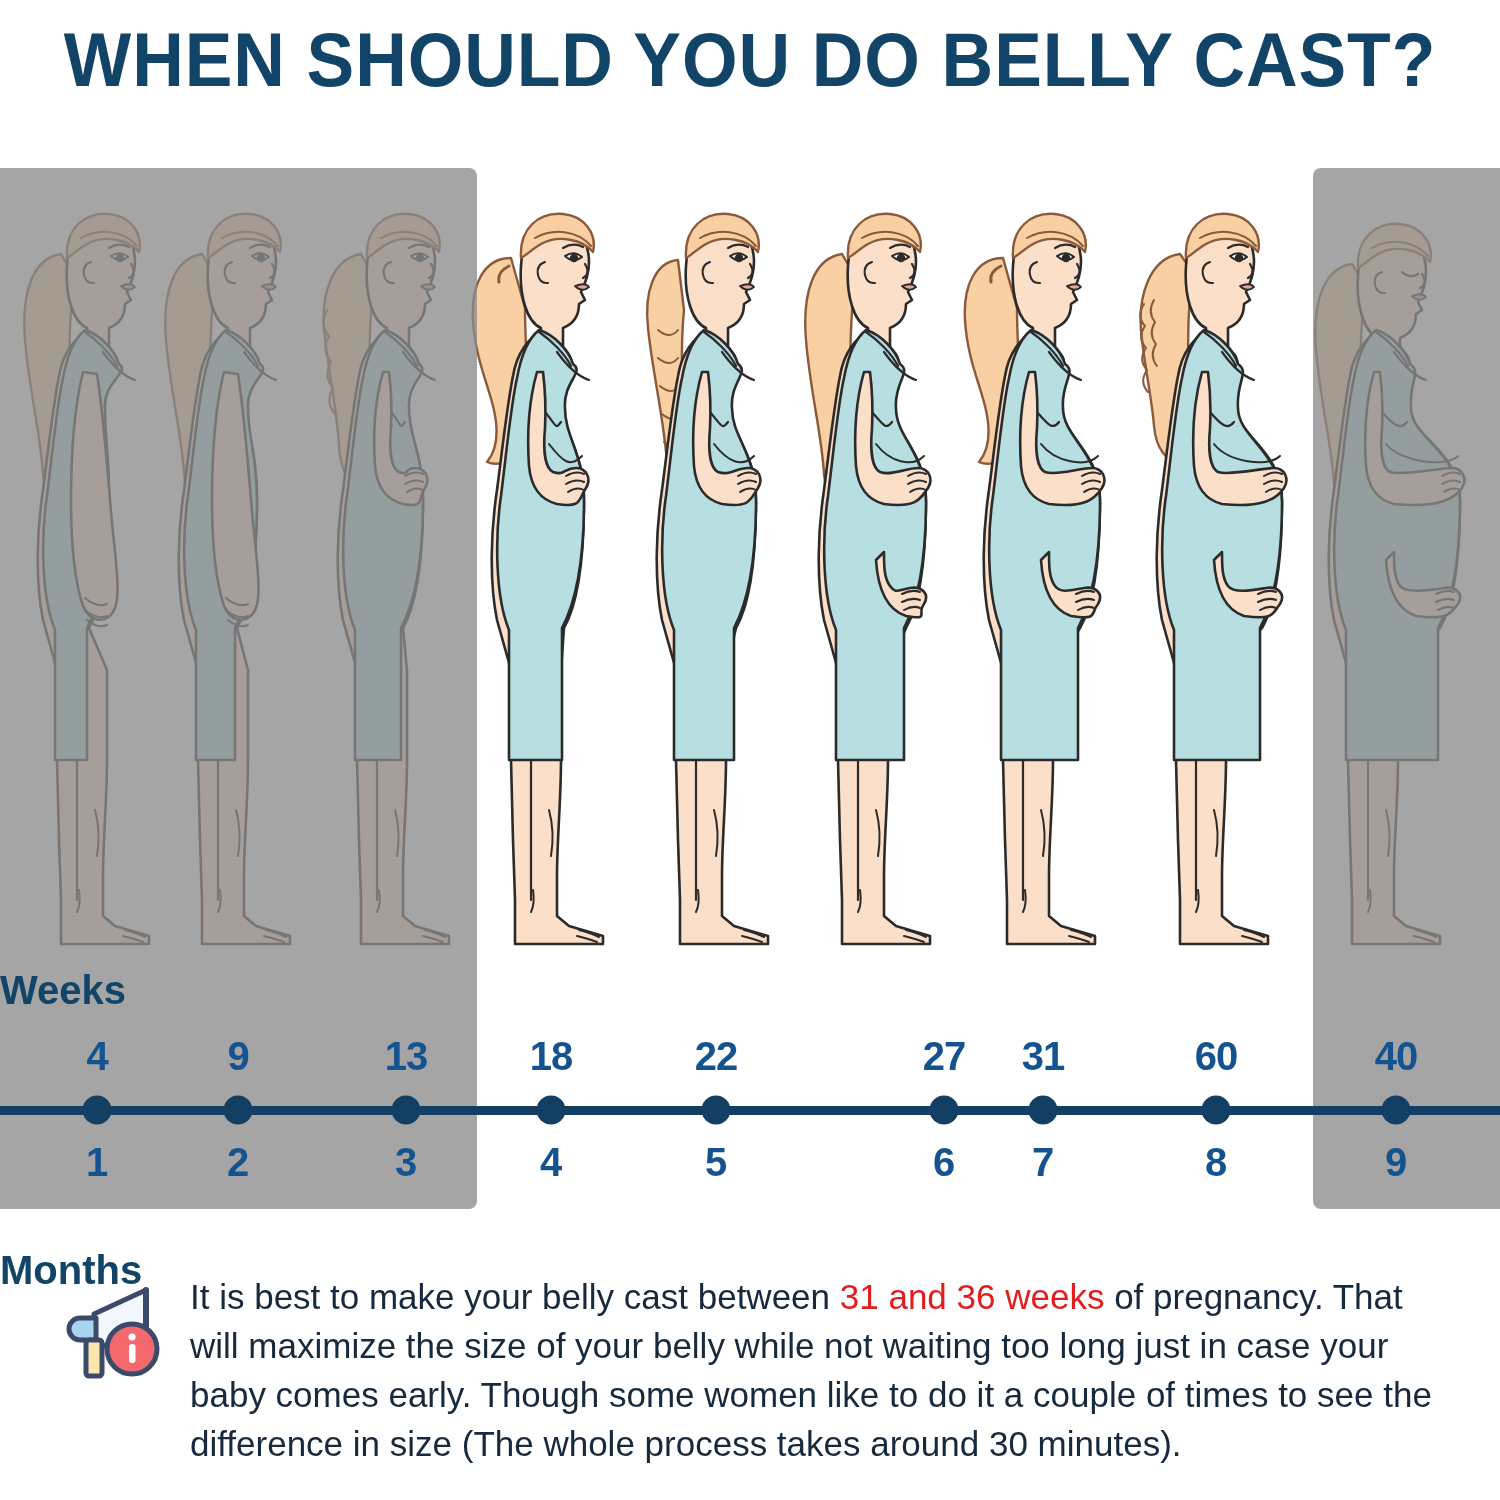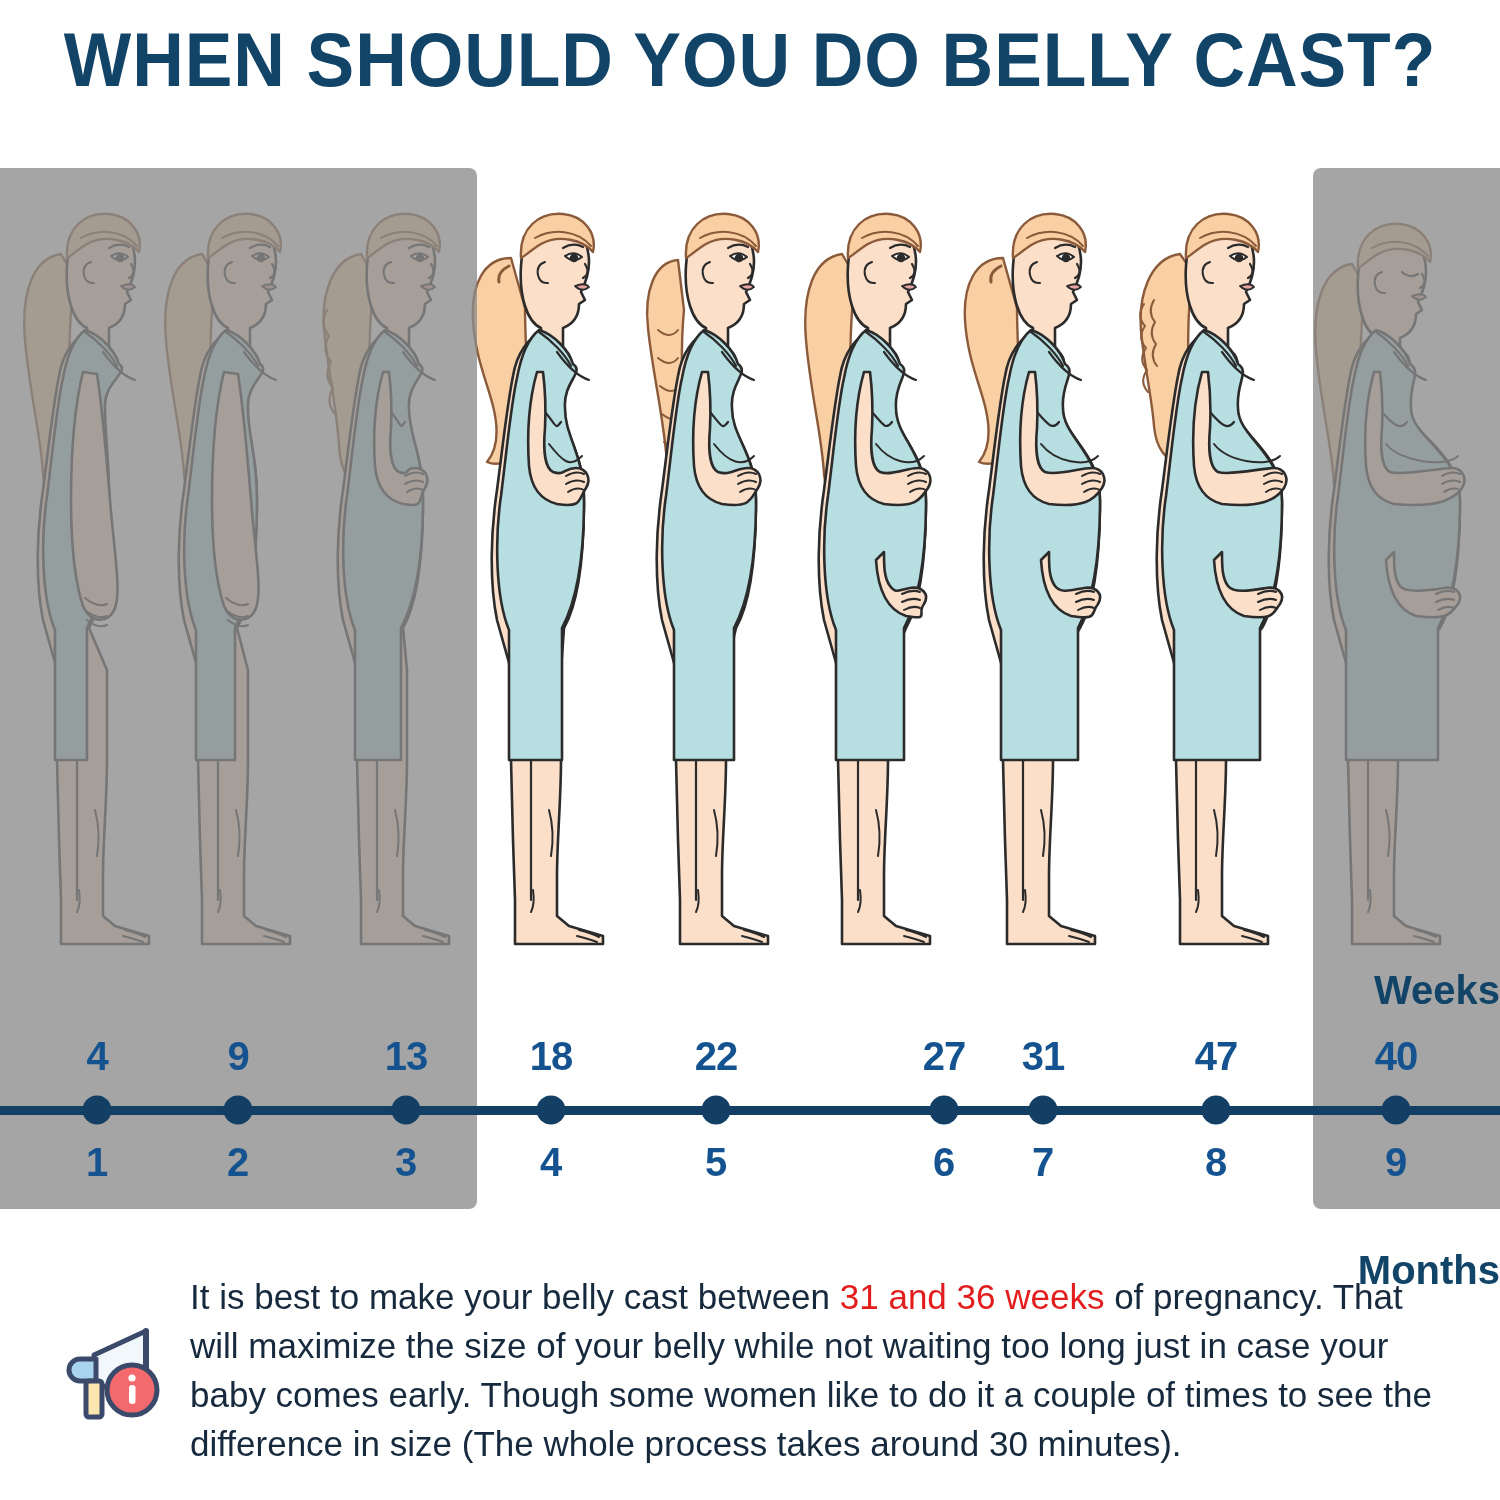--- a/index.html
+++ b/index.html
@@ -34,21 +34,21 @@
   
   .dim-panel{
     position:absolute;
     background:#8c8c8c;
     opacity:0.78;
     border-radius:6px;
   }
   #dim-left{left:0px;top:168px;width:477px;height:1041px;border-radius:0 8px 8px 0;}
   #dim-right{left:1313px;top:168px;width:187px;height:1041px;border-radius:8px 0 0 8px;}
   .axis-caption{
-    position:absolute;width:1500px;text-align:right;
+    position:absolute;width:1500px;text-align:left;
     color:#124468;font-weight:bold;font-size:40px;
     font-family:"Liberation Sans", sans-serif;
   }
   #weeks-caption{top:968px;}
   #months-caption{top:1248px;}
   .tl-line{
     position:absolute;left:0;top:1106px;width:1500px;height:9px;
     background:#123f63;
   }
   .tick{position:absolute;top:1106px;transform:translate(-50%,-50%);}
@@ -68,21 +68,21 @@
     position:absolute;left:50%;transform:translateX(-50%);
     top:48px;
     color:#14538f;font-weight:bold;font-size:40px;
     white-space:nowrap;
     font-family:"Liberation Sans", sans-serif;
   }
 
   
   .footnote{
     position:absolute;left:60px;top:1272px;width:1400px;
-    display:flex;align-items:center;gap:22px;
+    display:flex;align-items:flex-start;gap:22px;
   }
   .megaphone{flex:0 0 auto;width:108px;height:106px;margin-top:8px;}
   .note-text{
     color:#16293d;
     font-size:35px;
     line-height:49px;
     font-family:"Liberation Sans", sans-serif;
     max-width:1245px;
   }
   .note-text .hl{color:#e31d1d;}
@@ -957,21 +957,21 @@
           <div class="wk">27</div>
           <div class="dot"></div>
           <div class="mo">6</div>
         </div>
         <div class="tick" style="left: 1043px;">
           <div class="wk">31</div>
           <div class="dot"></div>
           <div class="mo">7</div>
         </div>
         <div class="tick" style="left: 1216px;">
-          <div class="wk">47</div>
+          <div class="wk">60</div>
           <div class="dot"></div>
           <div class="mo">8</div>
         </div>
         <div class="tick" style="left: 1396px;">
           <div class="wk">40</div>
           <div class="dot"></div>
           <div class="mo">9</div>
         </div>
       </div>
     <div class="axis-caption" id="months-caption">Months</div>

